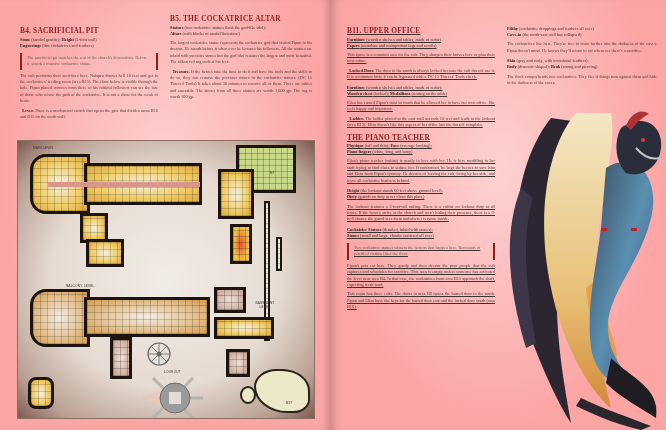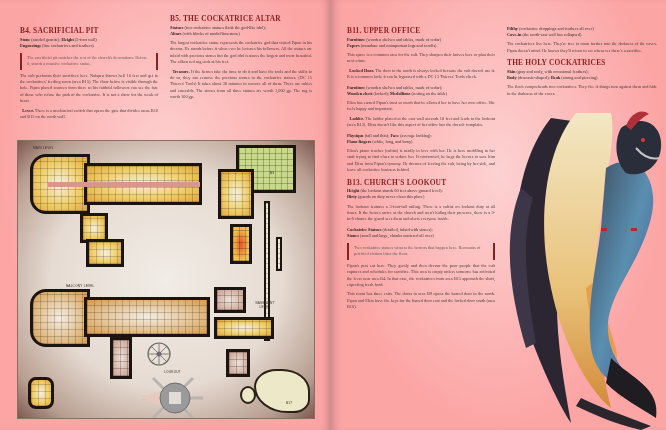--- a/index.html
+++ b/index.html
@@ -155,21 +155,21 @@
       <div class="room grid-yellow" style="left:10px; top:236px; width:26px; height:32px; border-radius:8px;"></div>
 
       <div class="cave" style="left:236px; top:228px; width:56px; height:44px; border-radius:40% 50% 30% 60%;"></div>
       <div class="cave" style="left:222px; top:245px; width:16px; height:18px; border-radius:50%;"></div>
       <div class="maplabel" style="left:268px; top:260px;">B17</div>
     </div>
   </div>
 
   <div class="page right">
 
-    <div class="col" style="left:16px; top:26px; width:148px;">
+    <div class="col" style="left:16px; top:26px; width:148px;text-decoration:underline;">
 
       <div class="heading">B11. Upper Office</div>
       <div class="stat">
         <b>Furniture</b>
         <span>(wooden shelves and tables, made of cedar)</span>
       </div>
       <div class="stat">
         <b>Papers</b>
         <span>(mundane and unimportant logs and scrolls)</span>
       </div>
@@ -190,34 +190,34 @@
         <b>Medallions</b>
         <span>(resting on the table)</span>
       </div>
       <p class="body">Eliza has earned Pipan's trust so much that he allowed her to have her own office. She feels happy and important.</p>
       <p class="body">
         &nbsp;&nbsp;<b>Ladder.</b>
         <span>The ladder placed at the east wall ascends 10 feet and leads to the lookout (area B13). Eliza doesn't like this aspect of her office but she doesn't complain.</span>
       </p>
       <div class="gap"></div>
 
+      <div class="heading">The Piano Teacher</div>
       <div class="stat">
         <b>Physique</b>
         <span>(tall and thin); </span>
         <b>Face</b>
         <span>(average looking);</span>
       </div>
       <div class="stat">
         <b>Piano fingers</b>
         <span>(white, long, and bony)</span>
       </div>
       <p class="body">Eliza's piano teacher (cultist) is madly in love with her. He is here meddling in her stuff trying to find clues to seduce her. If confronted, he begs the heroes to save him and Eliza from Pipan's tyranny. He dreams of leaving the cult, being by her side, and leave all cockatrice business behind.</p>
       <div class="gap"></div>
 
-      <div class="heading">B13. Church's Lookout</div>
       <div class="stat">
         <b>Height</b>
         <span>(the lookout stands 60 feet above ground level);</span>
       </div>
       <div class="stat">
         <b>Dirty</b>
         <span>(guards on duty never clean this place)</span>
       </div>
       <p class="body">The lookout features a 3-foot-tall railing. There is a cultist on lookout duty at all times. If the heroes arrive at the church and aren't hiding their presence, there is a 3-in-6 chance the guard sees them and alerts everyone inside.</p>
       <div class="gap"></div>
@@ -241,21 +241,20 @@
         <b>Filthy</b>
         <span>(cockatrice droppings and feathers all over)</span>
       </div>
       <div class="stat">
         <b>Cave-in</b>
         <span>(the north-east wall has collapsed)</span>
       </div>
       <p class="body">The cockatrices live here. They're free to roam further into the darkness of the caves. Pipan doesn't mind. He knows they'll return to eat whenever there's a sacrifice.</p>
       <div class="gap"></div>
 
-      <div class="heading">The Holy Cockatrices</div>
       <div class="stat">
         <b>Skin</b>
         <span>(gray and scaly, with occasional feathers);</span>
       </div>
       <div class="stat">
         <b>Body</b>
         <span>(draconic-shaped); </span>
         <b>Beak</b>
         <span>(strong and piercing)</span>
       </div>

